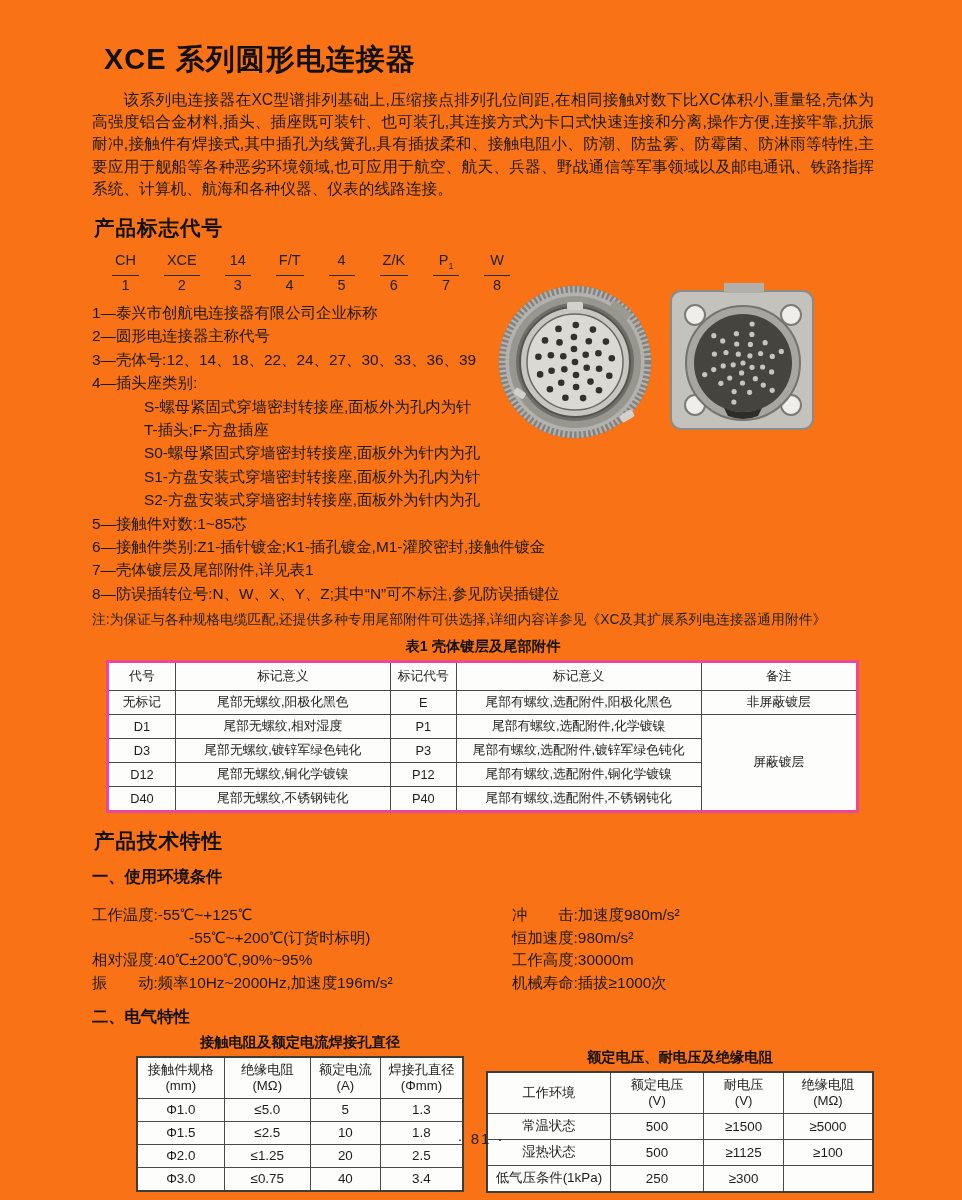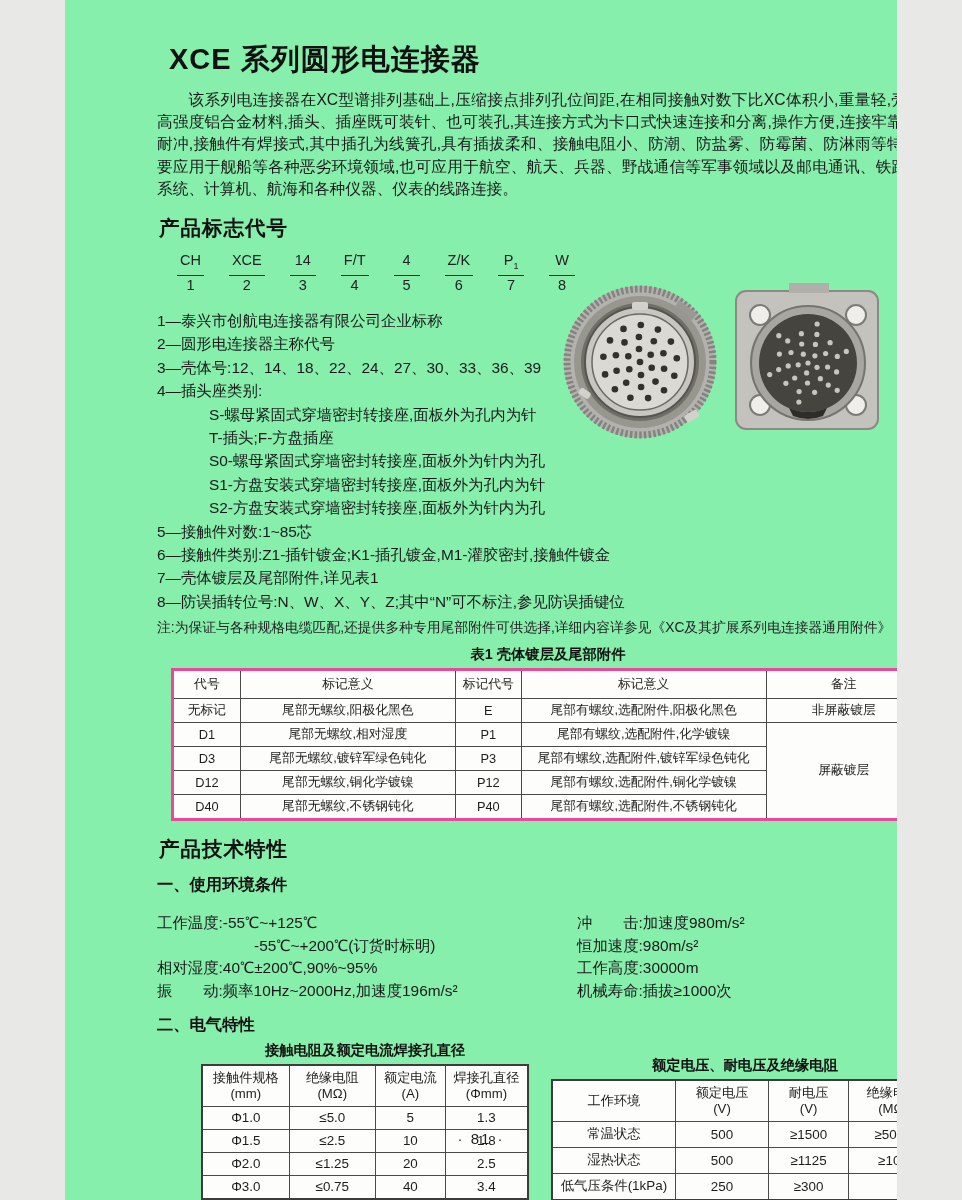--- a/index.html
+++ b/index.html
@@ -1,31 +1,31 @@
 <!DOCTYPE html>
 <html><head>
 <meta charset="utf-8">
 <style>
   * { margin:0; padding:0; box-sizing:border-box; }
   html,body { background:#e8e8e6; }
   .page {
-    width:832px; height:1200px; position:relative; overflow:hidden;
-    background:#86efac; color:#1c1c1c;
+    width:962px; height:1200px; position:relative; overflow:hidden;
+    background:#f97316; color:#1c1c1c;
     font-family:"Liberation Sans", sans-serif;
     margin:0 auto;
   }
   .content { position:absolute; left:92px; top:40px; width:782px; }
 
   .doc-title { font-size:29px; font-weight:bold; letter-spacing:1px; margin-left:12px; color:#111; }
 
   .intro { margin-top:9px; font-size:15.7px; line-height:22.2px; text-align:justify; text-indent:2em; color:#191919; }
 
   .sec-heading { margin-top:14px; margin-left:2px; font-size:20.5px; font-weight:bold; letter-spacing:1px; color:#111; }
 
-  .code-row { display:flex; align-items:flex-end; gap:25px; margin:10px 0 16px 20px; }
+  .code-row { display:flex; align-items:flex-end; gap:25px; margin:10px 0 8px 20px; }
   .code-part { text-align:center; }
   .code-top { display:block; min-width:26px; padding:0 3px 1px; border-bottom:1.6px solid #2b2b2b; font-size:14.5px; color:#222; line-height:16px; }
   .code-top sub { font-size:9px; }
   .code-num { display:block; font-size:14.5px; color:#222; padding-top:1px; }
 
   .mark-list { margin-top:7px; font-size:15.4px; line-height:23.4px; color:#191919; }
   .mark-list .li { white-space:nowrap; }
   .mark-list .sub { margin-left:52px; }
 
   .note-line { margin-top:6px; font-size:13.8px; color:#222; white-space:nowrap; }

